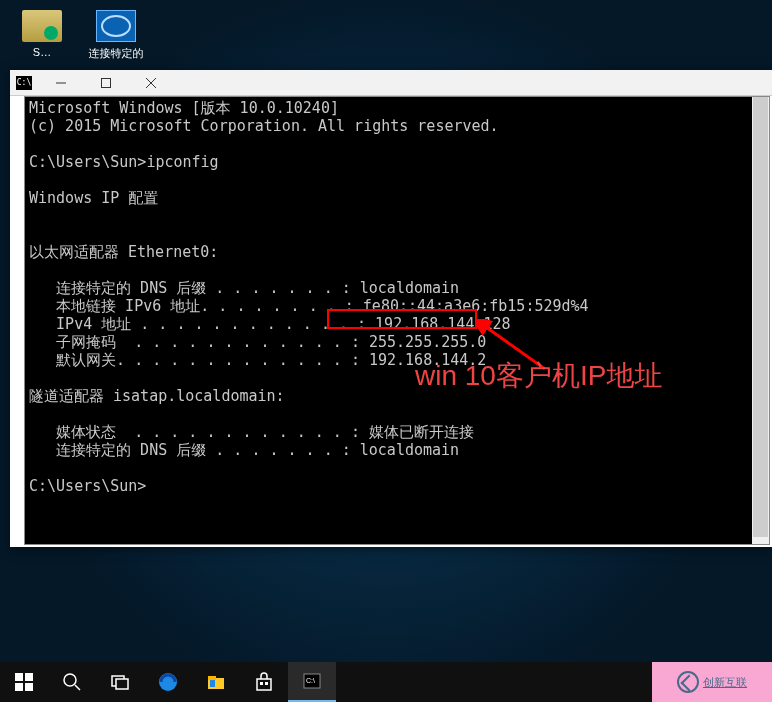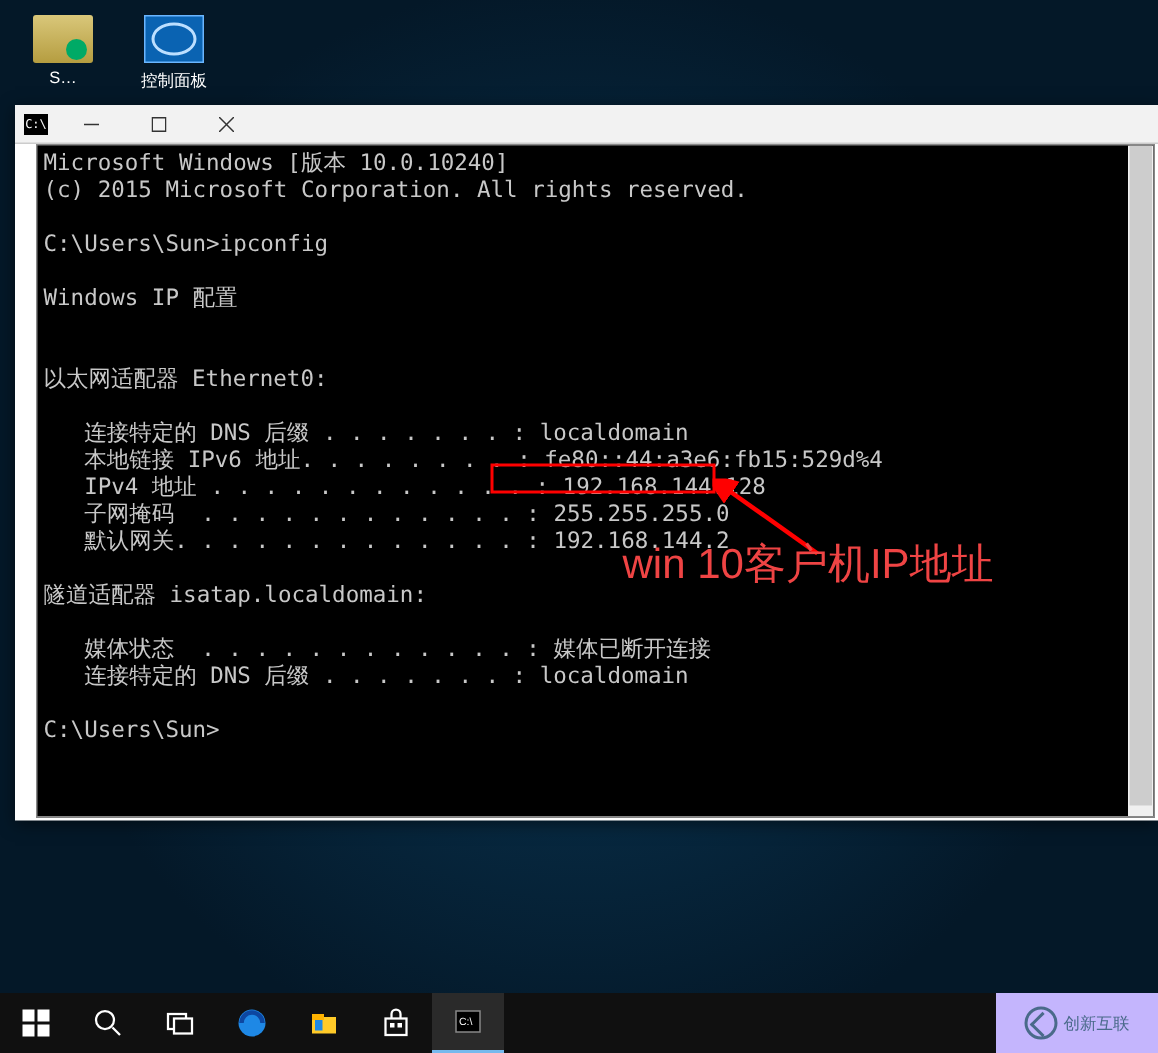--- a/index.html
+++ b/index.html
@@ -168,27 +168,28 @@
   }
   .tray-icon {
     width: 16px; height: 16px;
     display: flex;
     align-items: center; justify-content: center;
   }
   .watermark {
     position: absolute;
     right: 0; bottom: 0;
     height: 40px;
-    width: 108px;
-    background: #c4b5fd;
+    width: 120px;
+    background: #f9a8d4;
     display: flex;
     align-items: center; justify-content: center;
     font-size: 11px;
     color: #4a6a8a;
     z-index: 5;
+    text-decoration: underline;
   }
   .watermark .wm-logo {
     width: 22px; height: 22px;
     border: 2px solid #4a6a8a;
     border-radius: 50%;
     margin-right: 4px;
     position: relative;
   }
   .watermark .wm-logo::after {
     content: "";
@@ -202,21 +203,21 @@
 </style>
 </head>
 <body>
 
 <div class="desktop-icon" style="left:12px; top:10px;">
   <div class="icon-box icon-user"></div>
   <div>S…</div>
 </div>
 <div class="desktop-icon" style="left:86px; top:10px;">
   <div class="icon-box icon-cpl"></div>
-  <div>控制面板</div>
+  <div>连接特定的</div>
 </div>
 
 <div class="cmd-window">
   <div class="titlebar">
     <div class="cmd-icon">C:\</div>
     <div class="win-ctrl">
       <svg viewBox="0 0 10 10" width="10" height="10">
           <line x1="0" y1="5" x2="10" y2="5" stroke="#333" stroke-width="1"></line>
         </svg>
     </div>

